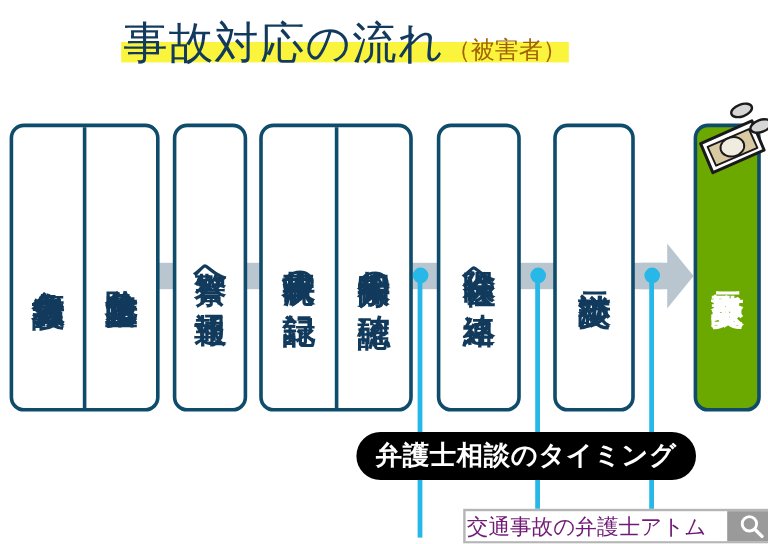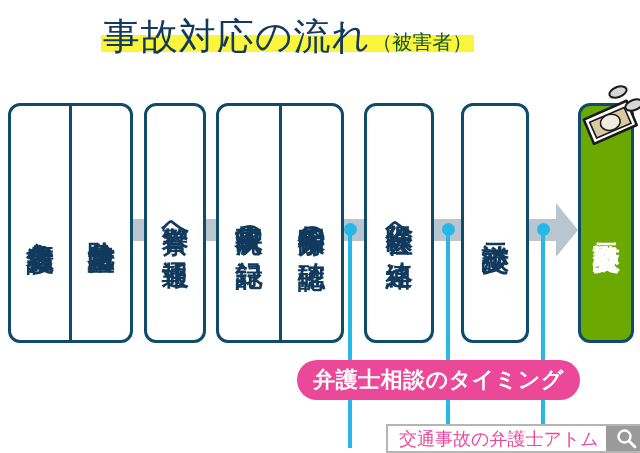--- a/index.html
+++ b/index.html
@@ -48,21 +48,21 @@
     line-height: 1;
     color: #123a5c;
     font-family: "Liberation Serif", "DejaVu Serif", serif;
     letter-spacing: 1px;
   }
   .title-sub {
     position: relative;
     z-index: 1;
     font-size: 20px;
     line-height: 1;
-    color: #14532d;
+    color: #a16207;
     font-family: "Liberation Serif", "DejaVu Serif", serif;
     margin-left: 2px;
   }
 
   
   .flow {
     position: absolute;
     left: 0;
     top: 85px;
     width: 640px;
@@ -169,21 +169,21 @@
   }
 
   
   .callout {
     position: absolute;
     left: 297px;
     top: 360px;
     width: 283px;
     height: 40px;
     border-radius: 20px;
-    background: #ec4899;
+    background: #000000;
     display: flex;
     align-items: center;
     justify-content: center;
     z-index: 7;
   }
   .callout-text {
     color: #ffffff;
     font-size: 22px;
     font-weight: bold;
     letter-spacing: 0.5px;
@@ -202,23 +202,23 @@
     background: #ffffff;
     box-sizing: border-box;
     display: flex;
     align-items: stretch;
     z-index: 8;
   }
   .search-input {
     flex: 1 1 auto;
     display: flex;
     align-items: center;
-    padding-left: 11px;
+    padding-left: 1px;
     font-size: 18px;
-    color: #ec4899;
+    color: #701a75;
     white-space: nowrap;
     font-family: "Liberation Sans", "DejaVu Sans", sans-serif;
     overflow: hidden;
   }
   .search-btn {
     width: 40px;
     flex: 0 0 40px;
     background: #9a9a9a;
     display: flex;
     align-items: center;

